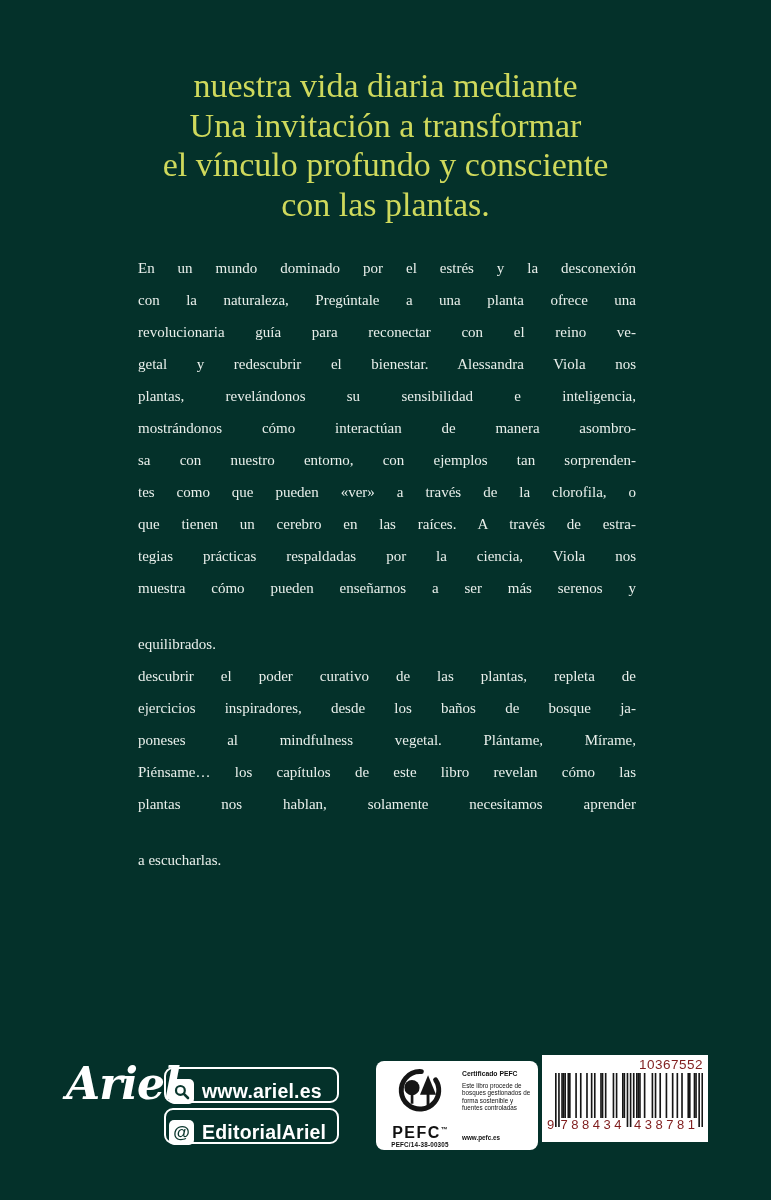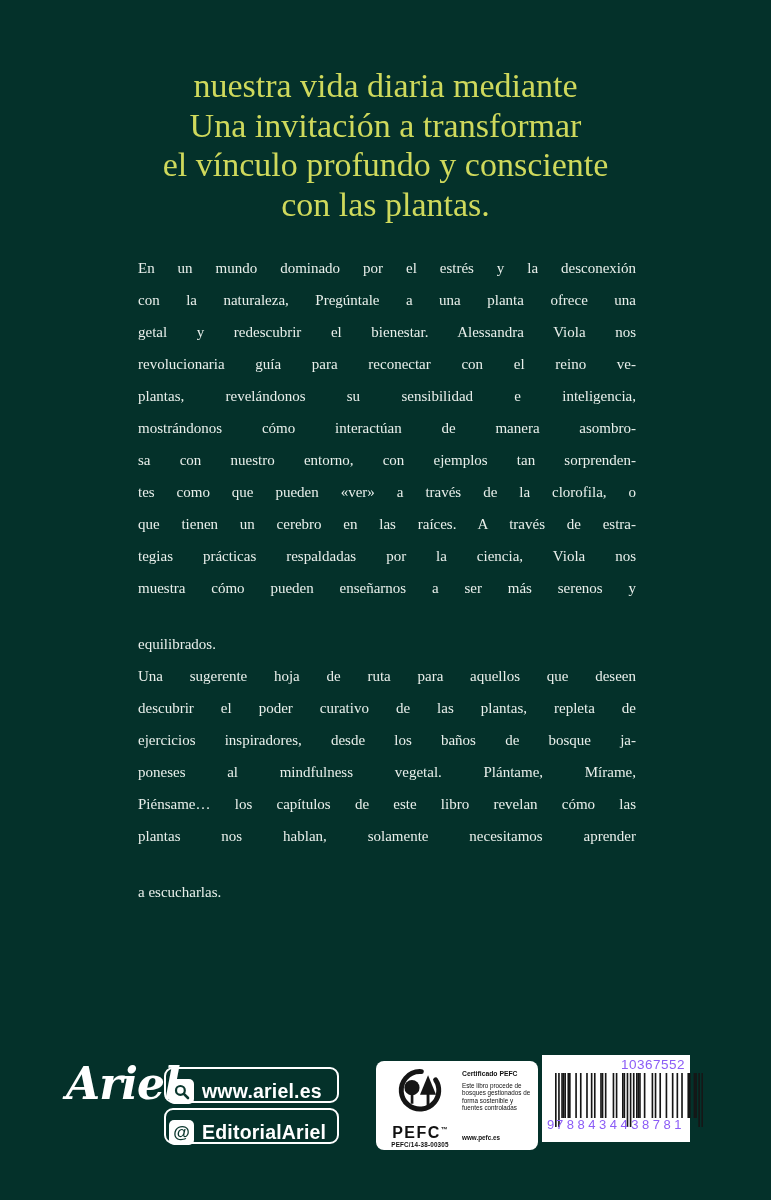--- a/index.html
+++ b/index.html
@@ -81,25 +81,25 @@
   .pefc-brandrow{font-weight:800;font-size:16px;letter-spacing:1.5px;line-height:15px;}
   .pefc-tm{font-size:7px;vertical-align:super;letter-spacing:0;}
   .pefc-certnum{font-size:6.3px;font-weight:600;letter-spacing:0.2px;margin-top:1px;white-space:nowrap;}
   .pefc-right{flex:1;display:flex;flex-direction:column;font-size:6.3px;line-height:7.6px;padding-top:2px;}
   .pefc-title{font-weight:800;font-size:6.8px;margin-bottom:4px;}
   .pefc-desc{font-weight:500;}
   .pefc-url{font-weight:800;margin-top:auto;padding-bottom:2px;}
   
   .barcode{
     position:absolute;left:542px;top:1055px;
-    width:148px;height:87px;box-sizing:border-box;
+    width:166px;height:87px;box-sizing:border-box;
     background:#ffffff;
     padding:2px 5px 15px 5px;
     font-family:"Liberation Sans","DejaVu Sans",sans-serif;
-    color:#8b5cf6;
+    color:#7f1d1d;
   }
   .barcode .topnum{
     text-align:right;font-size:13.5px;font-weight:500;
     letter-spacing:0.5px;line-height:16px;height:16px;
   }
   .barcode .bars{display:block;margin:0 0 0 8px;}
   .barcode .digits{
     display:flex;align-items:center;
     font-size:13px;font-weight:500;line-height:13px;
     margin-top:-11px;
@@ -115,31 +115,30 @@
   <div class="headline" style="color: rgb(207, 217, 92);">
       <div>nuestra vida diaria mediante</div>
       <div>Una invitación a transformar</div>
       <div>el vínculo profundo y consciente</div>
       <div>con las plantas.</div>
     </div>
 
   <div class="synopsis" style="color: rgb(233, 239, 235);">
       <div class="line"><span>En un mundo dominado por el estrés y la desconexión</span></div>
       <div class="line"><span>con la naturaleza, </span><span class="i">Pregúntale a una planta</span><span> ofrece una</span></div>
+      <div class="line"><span>revolucionaria guía para reconectar con el reino ve-</span></div>
       <div class="line"><span>getal y redescubrir el bienestar. Alessandra Viola nos</span></div>
-      <div class="line"><span>revolucionaria guía para reconectar con el reino ve-</span></div>
       <div class="line"><span>plantas, revelándonos su sensibilidad e inteligencia,</span></div>
       <div class="line"><span>mostrándonos cómo interactúan de manera asombro-</span></div>
       <div class="line"><span>sa con nuestro entorno, con ejemplos tan sorprenden-</span></div>
       <div class="line"><span>tes como que pueden «ver» a través de la clorofila, o</span></div>
       <div class="line"><span>que tienen un cerebro en las raíces. A través de estra-</span></div>
       <div class="line"><span>tegias prácticas respaldadas por la ciencia, Viola nos</span></div>
       <div class="line"><span>muestra cómo pueden enseñarnos a ser más serenos y</span></div>
       <div class="line lastline"><span>equilibrados.</span></div>
-      <div class="line"><span>Una sugerente hoja de ruta para aquellos que deseen</span></div>
       <div class="line"><span>descubrir el poder curativo de las plantas, repleta de</span></div>
       <div class="line"><span>ejercicios inspiradores, desde los baños de bosque ja-</span></div>
       <div class="line"><span>poneses al </span><span class="i">mindfulness</span><span> vegetal. </span><span class="i">Plántame</span><span>, </span><span class="i">Mírame</span><span>,</span></div>
       <div class="line"><span class="i">Piénsame</span><span>… los capítulos de este libro revelan cómo las</span></div>
       <div class="line"><span>plantas nos hablan, solamente necesitamos aprender</span></div>
       <div class="line lastline"><span>a escucharlas.</span></div>
     </div>
 
   <div class="ariel-logo">Ariel</div>
 

